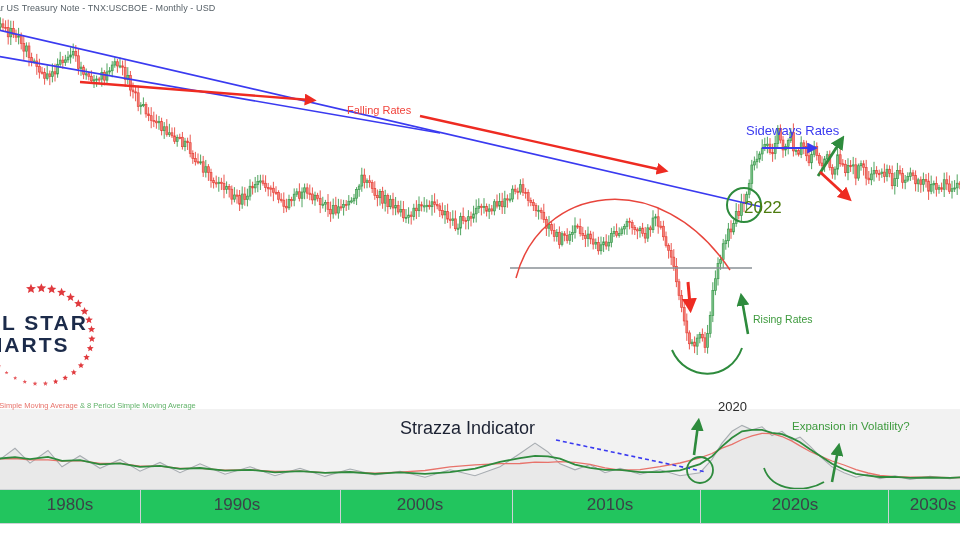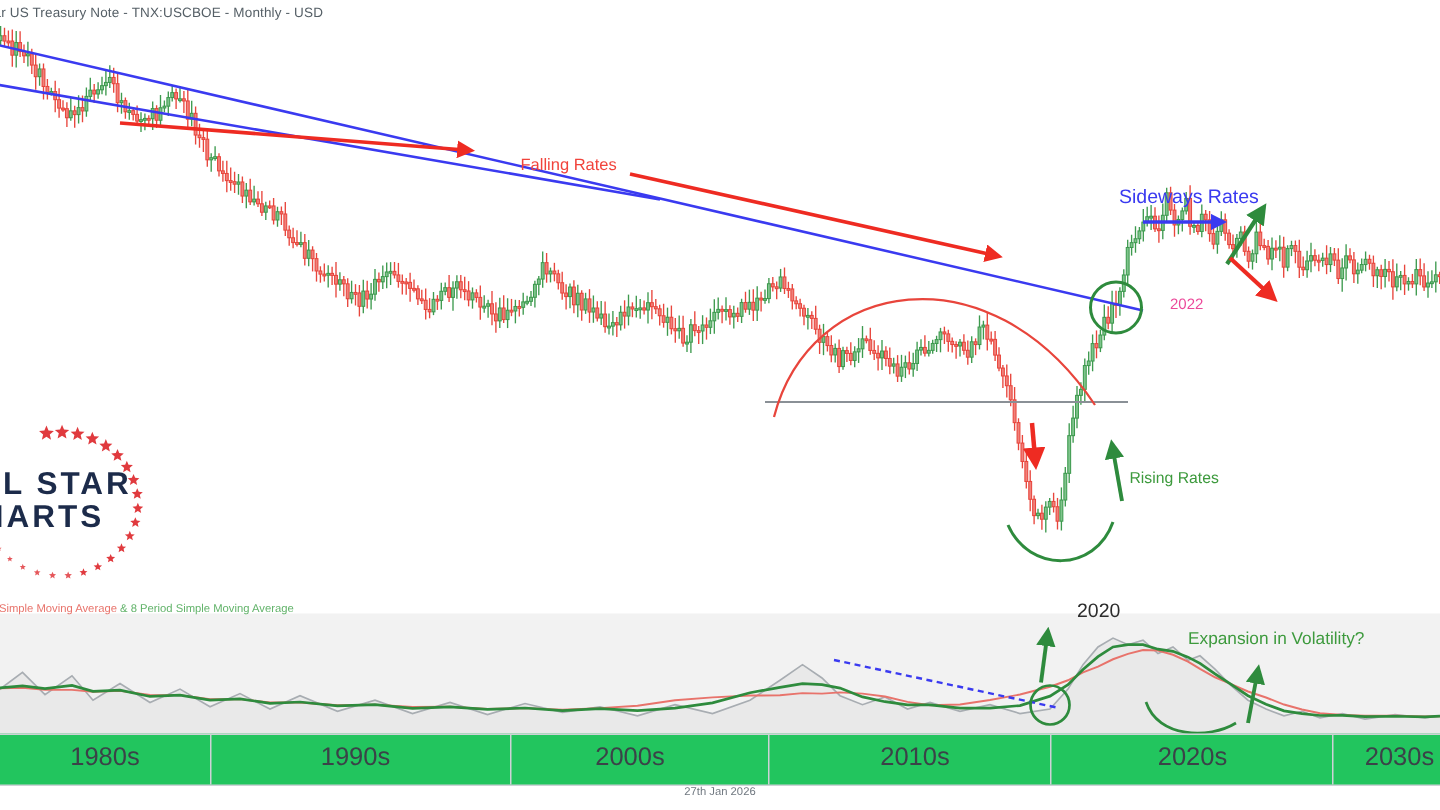--- a/index.html
+++ b/index.html
@@ -18,21 +18,21 @@
   #chart-title{
     left:285px;top:38px;font-size:25px;color:#1a1f8c;white-space:nowrap;
     font-family:"Liberation Sans",sans-serif;
   }
 
   
   .anno{white-space:nowrap;font-family:"Liberation Sans",sans-serif;}
   #anno-falling{left:337px;top:104px;font-size:11px;color:#f1433b;margin-left:10px;}
   #anno-sideways{left:746px;top:123px;font-size:13px;color:#3a3af0;}
   #anno-rising{left:753px;top:313px;font-size:10.5px;color:#3d9a3d;}
-  #anno-2022{left:780px;top:198px;font-size:10px;color:#ec4899;}
+  #anno-2022{left:744px;top:198px;font-size:17px;color:#4d7c0f;}
   #anno-2020{left:718px;top:375px;font-size:13px;color:#2c2c2c;margin-top:24px;}
   #anno-strazza{left:400px;top:418px;font-size:18px;color:#1c2233;}
   #anno-expansion{left:792px;top:420px;font-size:11.5px;color:#3d9a3d;}
 
   
   #indicator-legend{left:-42px;top:401px;font-size:7.5px;white-space:nowrap;}
   #indicator-legend .red{color:#e8736b;}
   #indicator-legend .grn{color:#62b36a;text-align:center;}
 
   
@@ -905,20 +905,21 @@
         <polygon points="-11.87,337.98 -11.51,338.84 -10.58,338.92 -11.29,339.53 -11.07,340.44 -11.87,339.95 -12.67,340.44 -12.46,339.53 -13.17,338.92 -12.23,338.84" fill="#e03a3e" opacity="0.85"></polygon>
         <polygon points="-11.56,328.56 -11.24,329.32 -10.41,329.38 -11.04,329.92 -10.85,330.73 -11.56,330.30 -12.26,330.73 -12.07,329.92 -12.70,329.38 -11.87,329.32" fill="#e03a3e" opacity="0.85"></polygon>
       </g>
   </svg>
 
   <div class="abs anno" id="anno-falling">Falling Rates</div>
   <div class="abs anno" id="anno-sideways">Sideways Rates</div>
   <div class="abs anno" id="anno-rising">Rising Rates</div>
   <div class="abs anno" id="anno-2022">2022</div>
   <div class="abs anno" id="anno-2020">2020</div>
+  <div class="abs anno" id="anno-strazza">Strazza Indicator</div>
   <div class="abs anno" id="anno-expansion">Expansion in Volatility?</div>
 
   <div class="abs" id="indicator-legend">
     <span class="red">&amp; 16 Period Simple Moving Average</span>
     <span class="grn">&amp; 8 Period Simple Moving Average</span>
   </div>
 
   <div class="abs" id="logo">
     <div class="wordmark">
       <span>ALL STAR</span><br>
@@ -932,15 +933,14 @@
       <div class="axis-tick" style="left: 512px;"></div>
       <div class="axis-tick" style="left: 700px;"></div>
       <div class="axis-tick" style="left: 888px;"></div>
       <div class="axis-label" style="left: 25px; width: 90px;">1980s</div>
       <div class="axis-label" style="left: 192px; width: 90px;">1990s</div>
       <div class="axis-label" style="left: 375px; width: 90px;">2000s</div>
       <div class="axis-label" style="left: 565px; width: 90px;">2010s</div>
       <div class="axis-label" style="left: 750px; width: 90px;">2020s</div>
       <div class="axis-label" style="left: 888px; width: 90px;">2030s</div>
     </div>
-  <div class="abs" id="date-stamp">27th Jan 2026</div>
 
 </div>
 
 </body></html>

